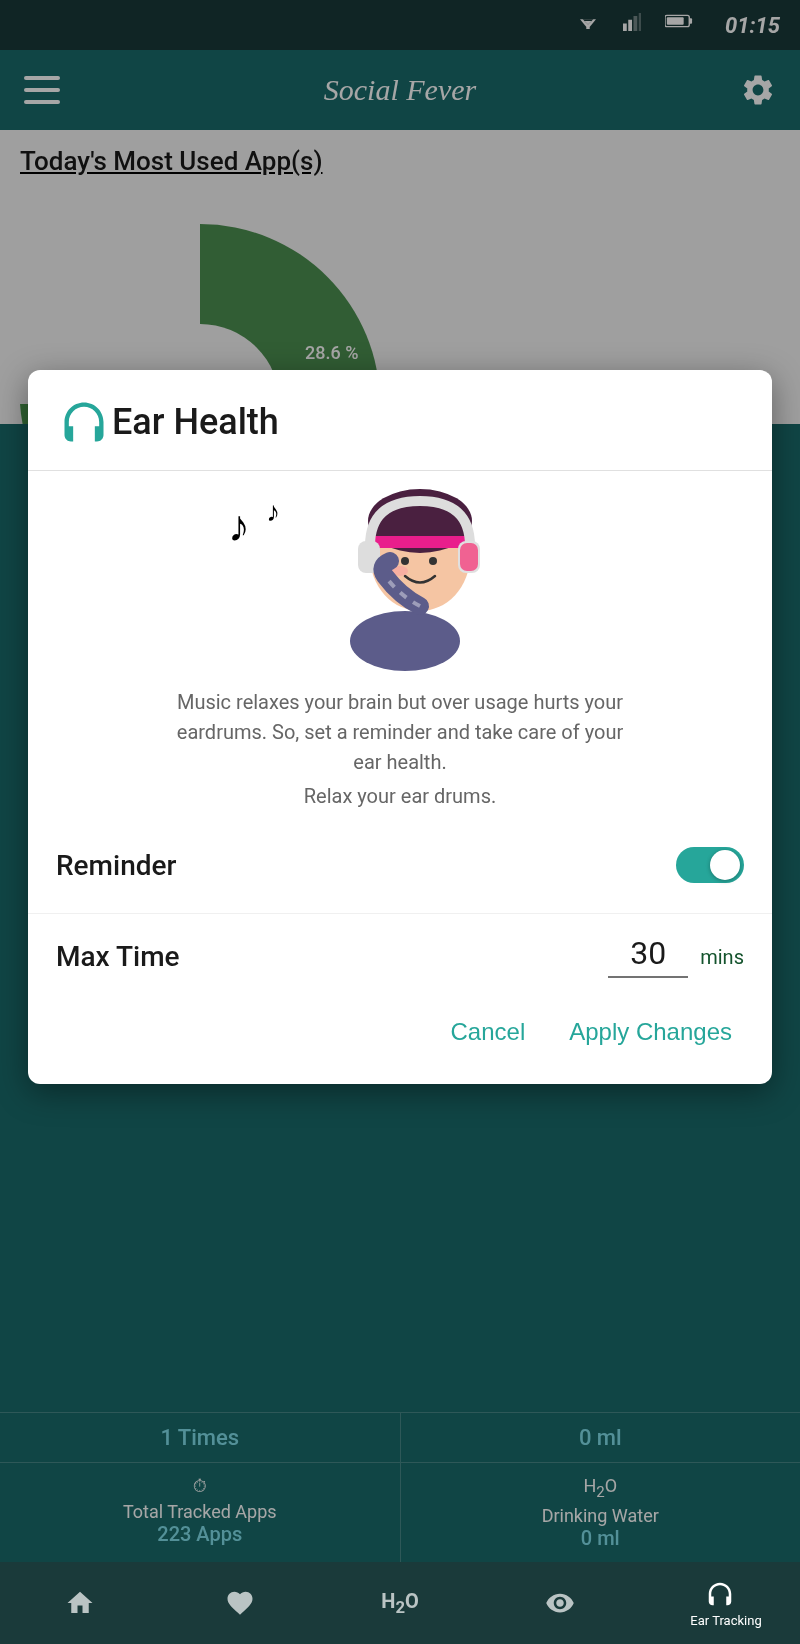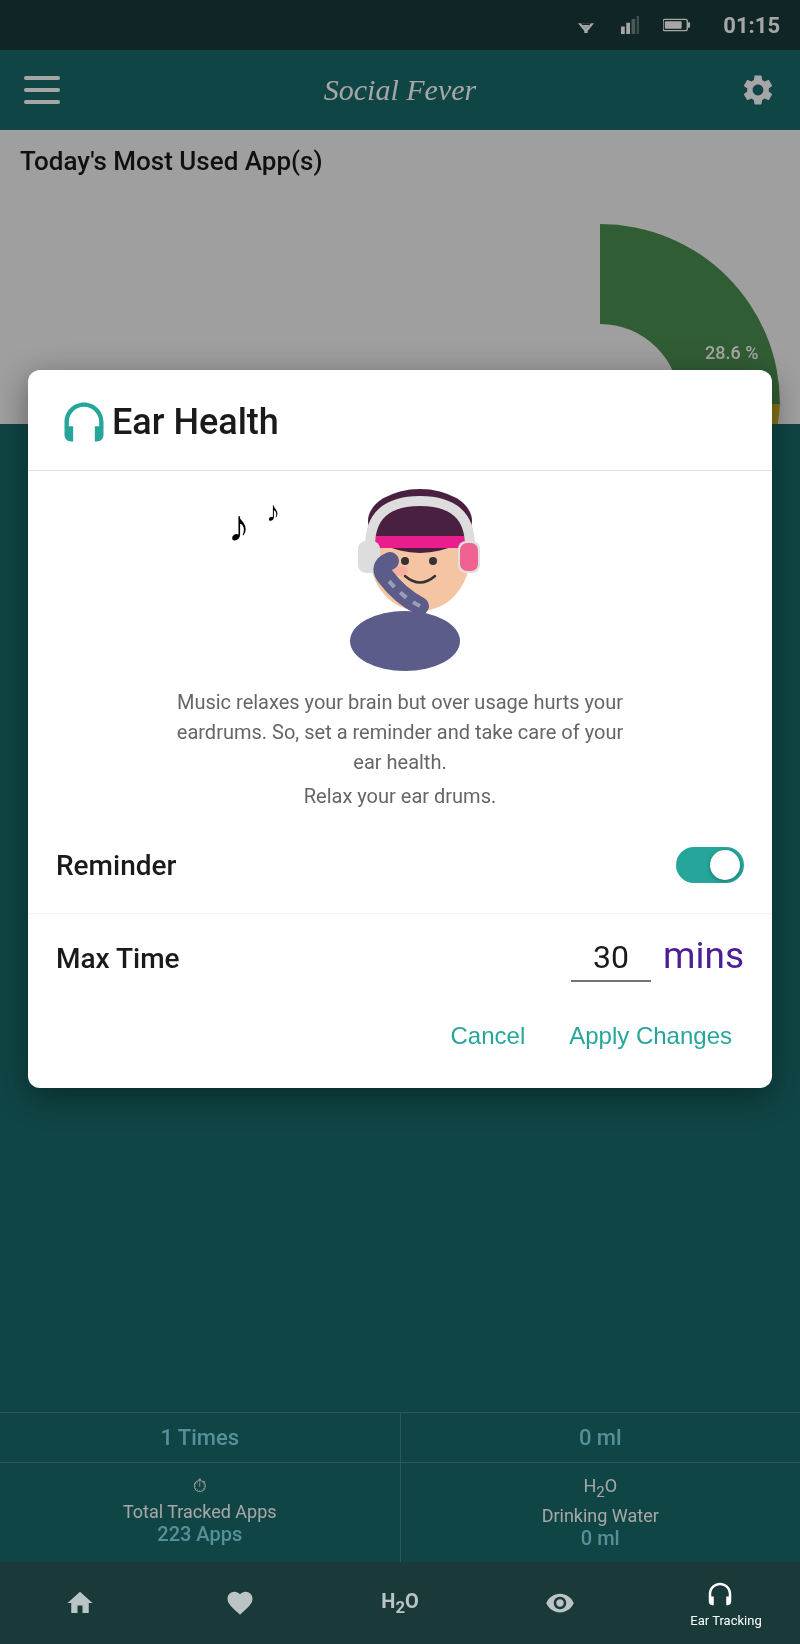--- a/index.html
+++ b/index.html
@@ -18,22 +18,23 @@
       height: 50px;
       background: #1a3a3a;
       display: flex;
       align-items: center;
       justify-content: flex-end;
       padding-right: 20px;
       gap: 10px;
     }
     .status-icons {
       display: flex;
-      align-items: center;
+      align-items: flex-start;
       gap: 24px;
+      font-style: italic;
     }
     .status-time {
       color: white;
       font-size: 22px;
       font-weight: bold;
       margin-left: 8px;
     }
 
     
     .app-header {
@@ -63,21 +64,21 @@
       font-weight: 500;
       margin-bottom: 12px;
     }
 
     
     .chart-area {
       width: 100%;
       height: 220px;
       display: flex;
       align-items: center;
-      justify-content: flex-end;
+      justify-content: flex-start;
       background: #f5f5f5;
       overflow: hidden;
     }
 
     
     .overlay {
       position: absolute;
       top: 0; left: 0;
       width: 100%;
       height: 100%;
@@ -202,22 +203,22 @@
     }
     .time-value {
       font-size: 32px;
       color: #1a1a1a;
       border-bottom: 2px solid #737373;
       min-width: 80px;
       text-align: center;
       padding-bottom: 4px;
     }
     .time-unit {
-      font-size: 37px;
-      color: #4c1d95;
+      font-size: 20px;
+      color: #14532d;
     }
 
     .dialog-actions {
       display: flex;
       justify-content: flex-end;
       padding: 12px 28px 20px 28px;
       gap: 20px;
     }
     .btn-cancel {
       font-size: 24px;
@@ -348,21 +349,21 @@
     <rect y="0" width="36" height="4" rx="2" fill="white"></rect>
     <rect y="12" width="36" height="4" rx="2" fill="white"></rect>
     <rect y="24" width="36" height="4" rx="2" fill="white"></rect>
   </svg>
   <span class="header-title">Social Fever</span>
   <svg width="36" height="36" viewBox="0 0 24 24" fill="white">
     <path d="M19.14,12.94c0.04-0.3,0.06-0.61,0.06-0.94c0-0.32-0.02-0.64-0.07-0.94l2.03-1.58c0.18-0.14,0.23-0.41,0.12-0.61 l-1.92-3.32c-0.12-0.22-0.37-0.29-0.59-0.22l-2.39,0.96c-0.5-0.38-1.03-0.7-1.62-0.94L14.4,2.81c-0.04-0.24-0.24-0.41-0.48-0.41 h-3.84c-0.24,0-0.43,0.17-0.47,0.41L9.25,5.35C8.66,5.59,8.12,5.92,7.63,6.29L5.24,5.33c-0.22-0.08-0.47,0-0.59,0.22L2.74,8.87 C2.62,9.08,2.66,9.34,2.86,9.48l2.03,1.58C4.84,11.36,4.8,11.69,4.8,12s0.02,0.64,0.07,0.94l-2.03,1.58 c-0.18,0.14-0.23,0.41-0.12,0.61l1.92,3.32c0.12,0.22,0.37,0.29,0.59,0.22l2.39-0.96c0.5,0.38,1.03,0.7,1.62,0.94l0.36,2.54 c0.05,0.24,0.24,0.41,0.48,0.41h3.84c0.24,0,0.44-0.17,0.47-0.41l0.36-2.54c0.59-0.24,1.13-0.56,1.62-0.94l2.39,0.96 c0.22,0.08,0.47,0,0.59-0.22l1.92-3.32c0.12-0.22,0.07-0.47-0.12-0.61L19.14,12.94z M12,15.6c-1.98,0-3.6-1.62-3.6-3.6 s1.62-3.6,3.6-3.6s3.6,1.62,3.6,3.6S13.98,15.6,12,15.6z"></path>
   </svg>
 </div>
 
-<div style="position: relative; background: #4d7c0f;">
+<div style="position: relative; background: #4d7c0f; text-decoration: underline;">
   <div class="bg-section">
     <div class="bg-title">Today's Most Used App(s)</div>
   </div>
 
   <div class="chart-area">
     <svg width="400" height="220" viewBox="0 0 400 220">
 
       <path d="M200,20 A180,180 0 0,1 380,200 L200,200 Z" fill="#2e7d32" opacity="0.85"></path>
 
       <path d="M380,200 A180,180 0 0,1 260,360 L200,200 Z" fill="#c8a500" opacity="0.85"></path>

